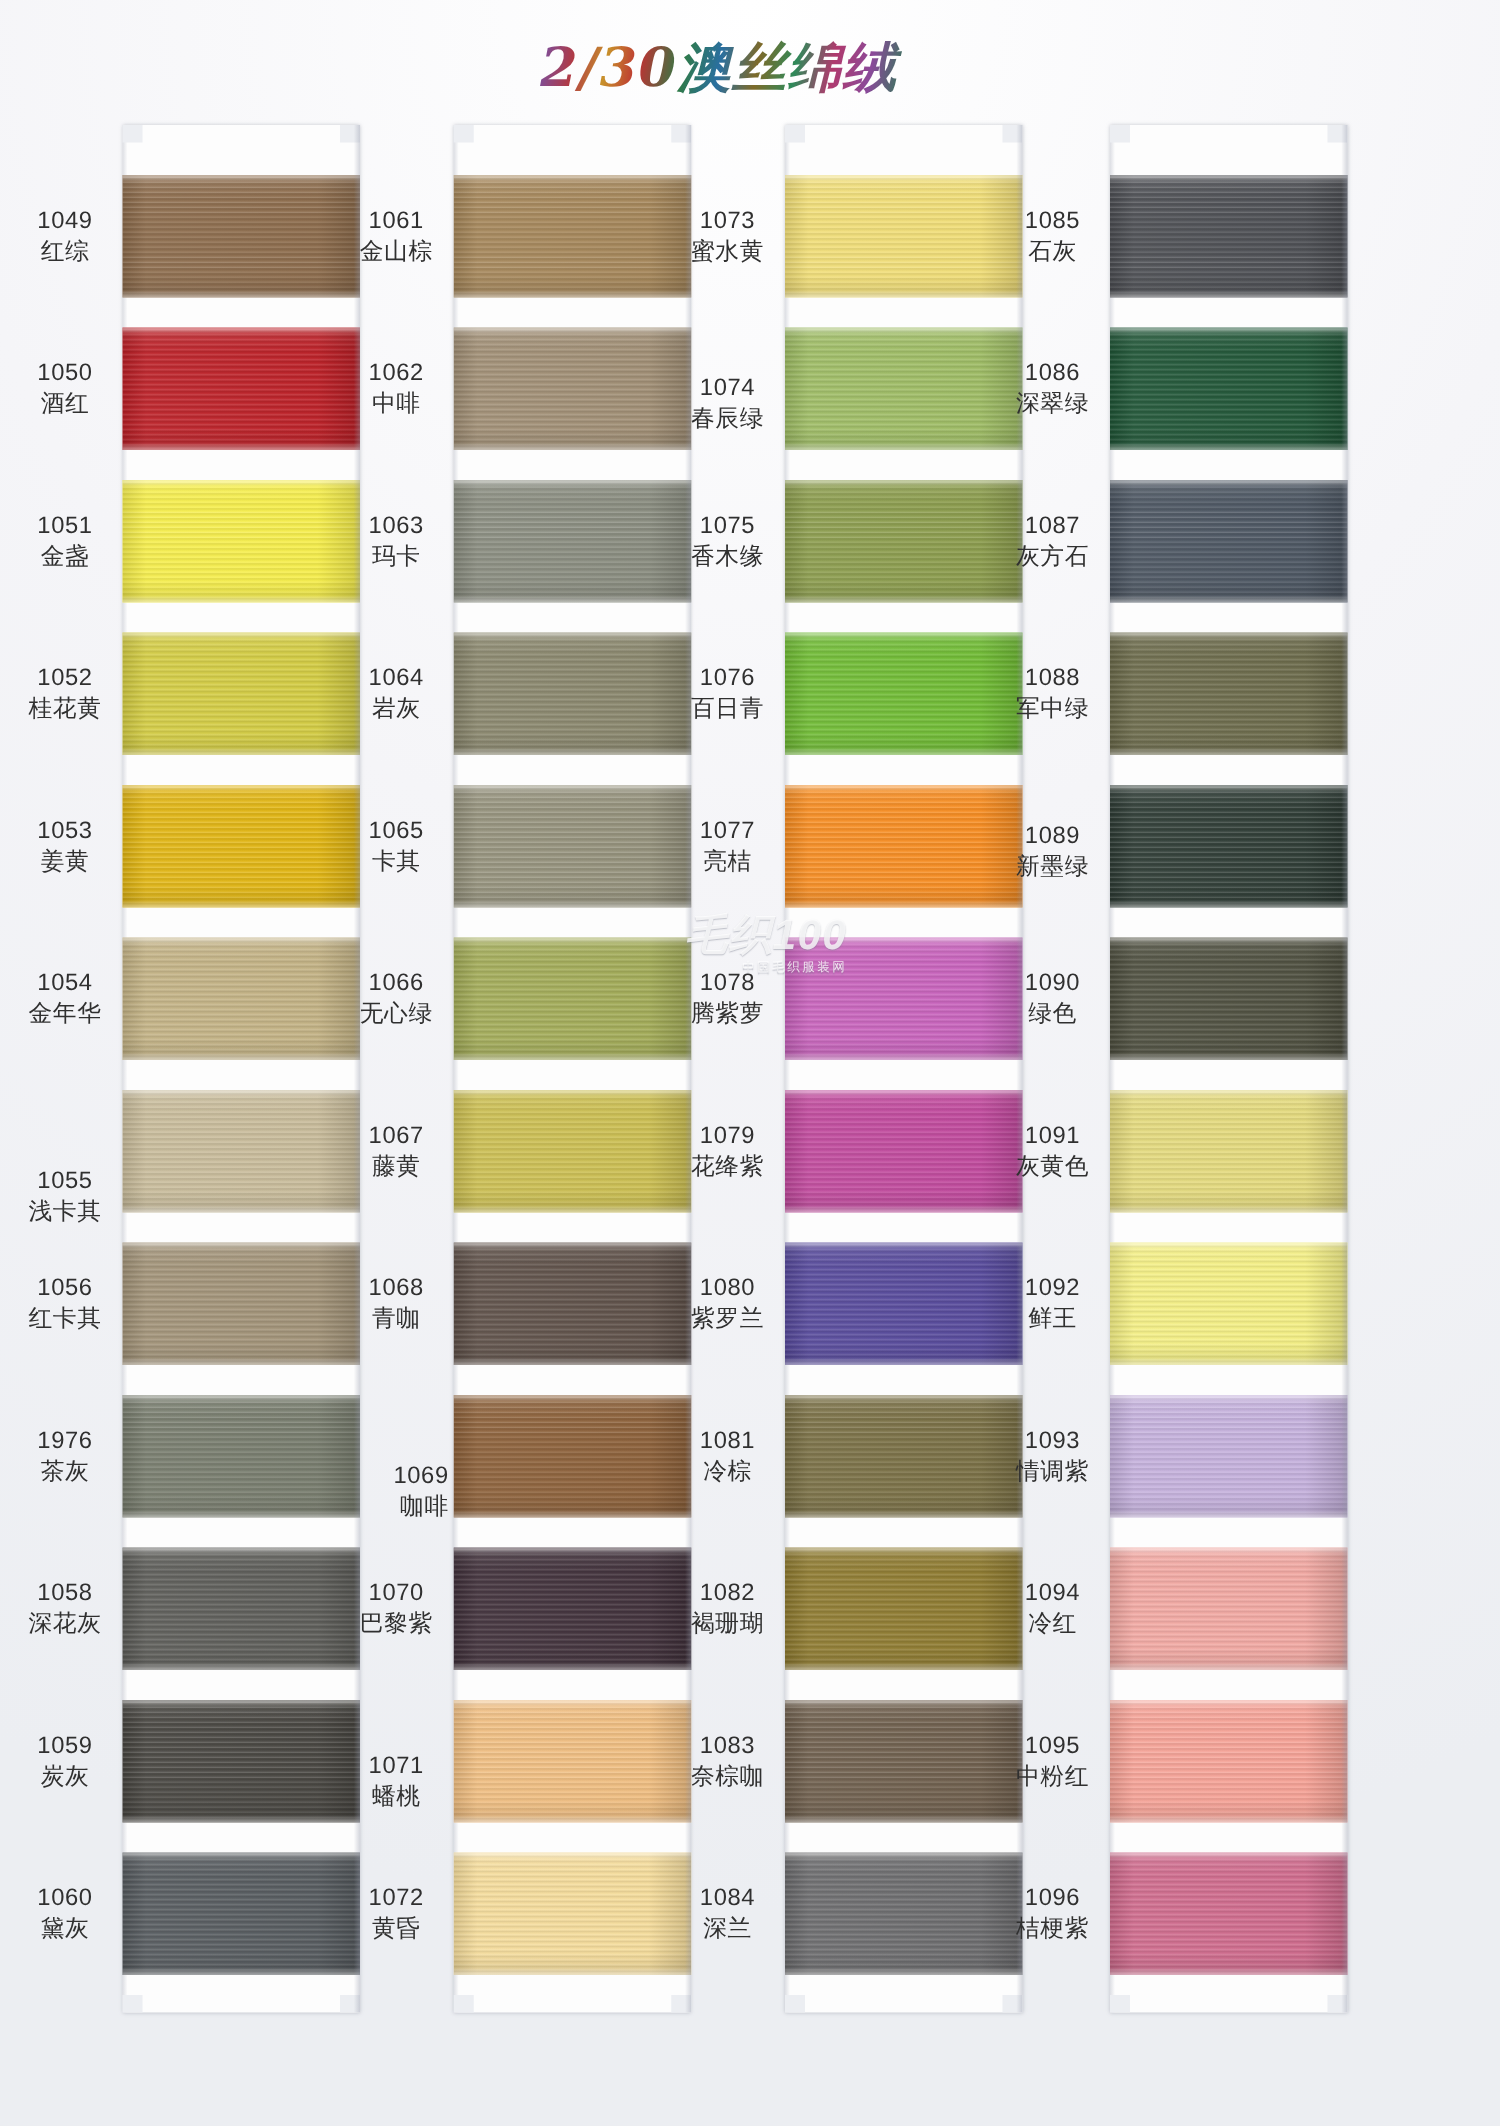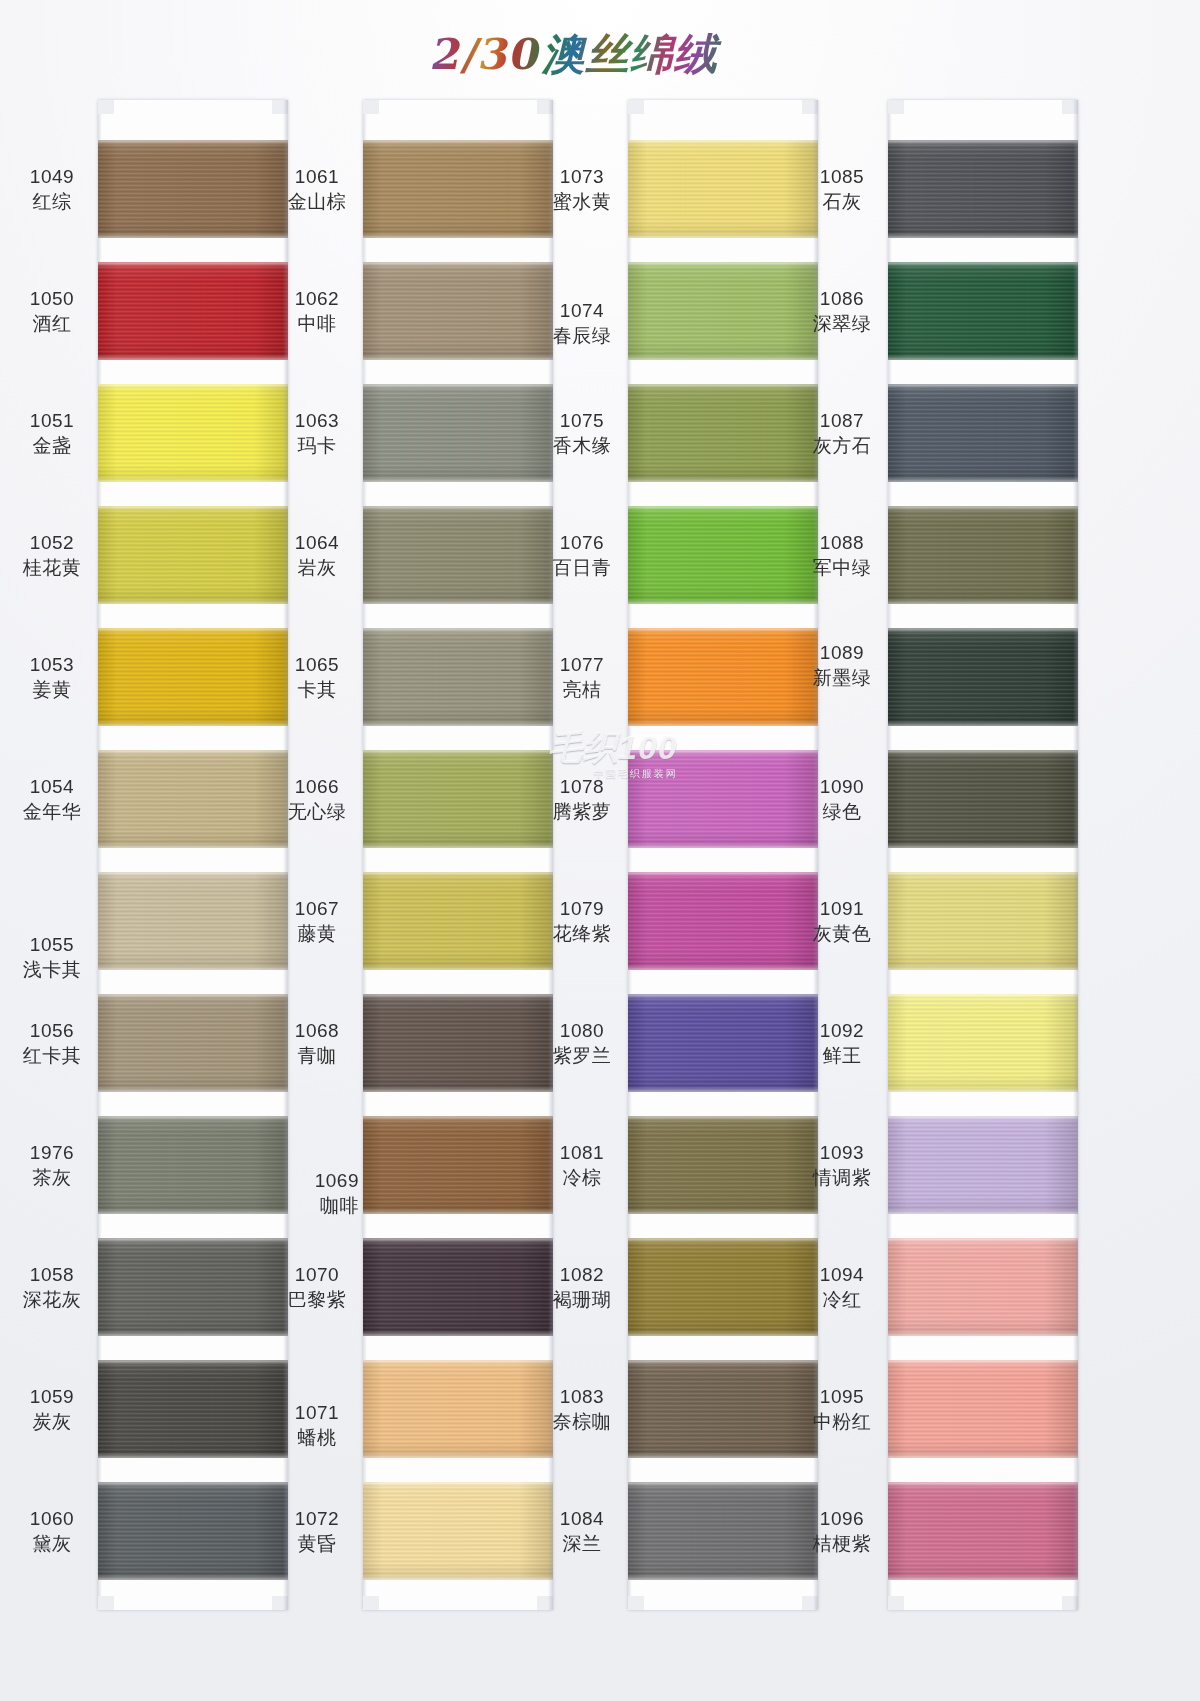--- a/index.html
+++ b/index.html
@@ -598,21 +598,21 @@
         <span class="name">深翠绿</span>
       </div>
       <div class="label" style="top: 308px;">
         <span class="code">1087</span>
         <span class="name">灰方石</span>
       </div>
       <div class="label" style="top: 430px;">
         <span class="code">1088</span>
         <span class="name">军中绿</span>
       </div>
-      <div class="label" style="top: 540px;">
+      <div class="label" style="top: 556px;">
         <span class="code">1089</span>
         <span class="name">新墨绿</span>
       </div>
       <div class="label" style="top: 674px;">
         <span class="code">1090</span>
         <span class="name">绿色</span>
       </div>
       <div class="label" style="top: 796px;">
         <span class="code">1091</span>
         <span class="name">灰黄色</span>

